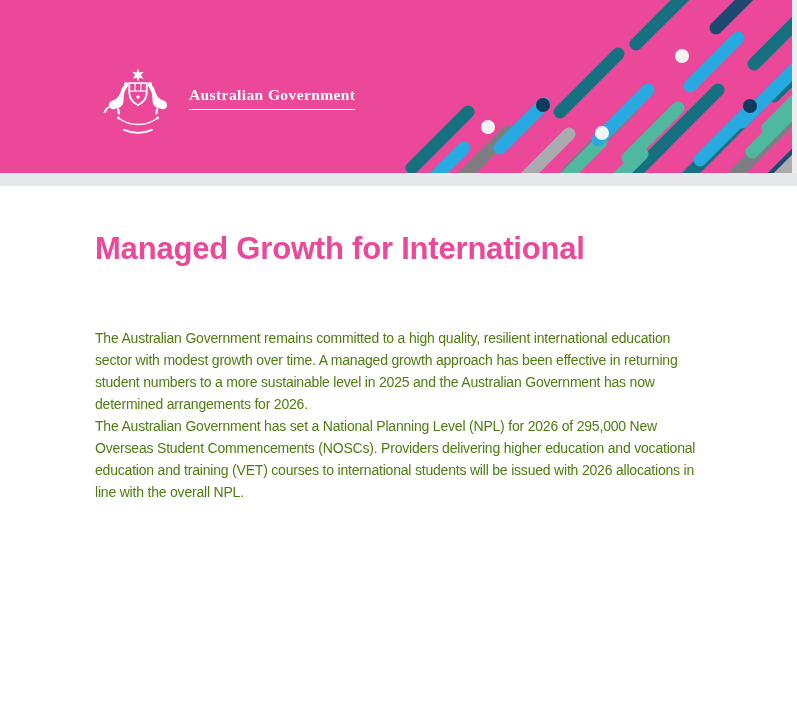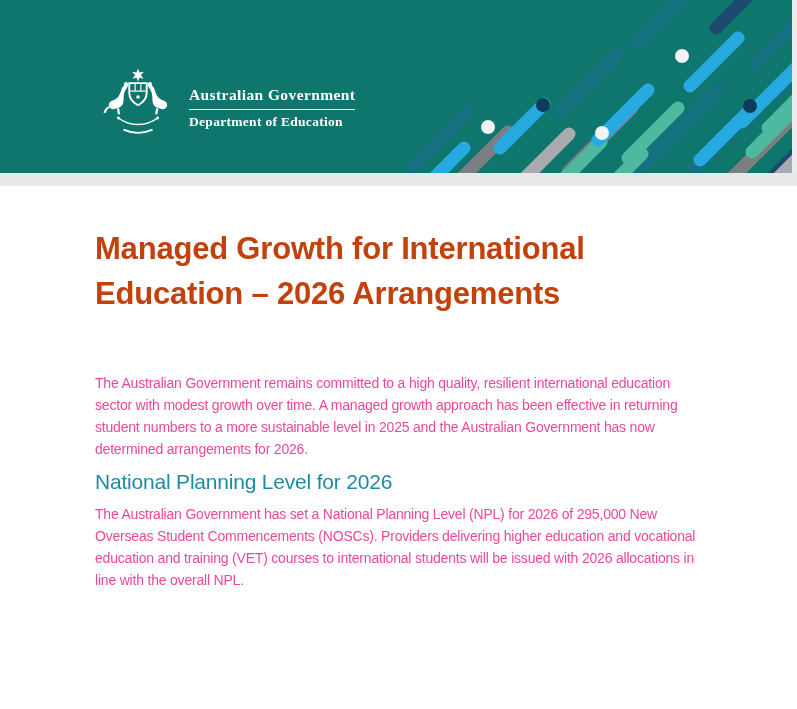--- a/index.html
+++ b/index.html
@@ -8,21 +8,21 @@
     background: #ffffff;
     font-family: "Liberation Sans", "DejaVu Sans", sans-serif;
     overflow: hidden;
   }
   .viewport { position: relative; width: 797px; height: 709px; background: #ffffff; }
 
   
   .banner {
     position: absolute; left: 0; top: 0;
     width: 792px; height: 173px;
-    background: #0f766e;
+    background: #ec4899;
     overflow: hidden;
   }
   .right-sliver {
     position: absolute; right: 0; top: 0; width: 5px; height: 186px;
     background: #eceded;
   }
   .stripes { position: absolute; left: 0; top: 0; }
 
   .brand {
     position: absolute; left: 98px; top: 64px;
@@ -48,29 +48,29 @@
 
   
   .content {
     position: absolute; left: 95px; top: 195px;
     width: 615px;
   }
   h1 {
     margin: 31px 0 0 0;
     font-size: 31px; line-height: 45px;
     font-weight: bold;
-    color: #c2410c;
+    color: #ec4899;
     letter-spacing: -0.2px;
   }
   h1 span { display: block; }
   p {
     margin: 0;
     font-size: 14px; line-height: 22px;
     letter-spacing: -0.2px;
-    color: #ec4899;
+    color: #4d7c0f;
   }
   p.intro { margin-top: 56px; }
   h2 {
     margin: 9px 0 8px 0;
     font-size: 21px; line-height: 26px;
     font-weight: 500;
     color: #1e8ba4;
     letter-spacing: -0.2px;
   }
   section { margin-top: 0; }
@@ -143,38 +143,35 @@
 
         <path d="M28 72 c8 6 17 9 27 9 c10 0 19 -3 27 -9" fill="none" stroke="#ffffff" stroke-width="2"></path>
         <circle cx="28" cy="72" r="2"></circle>
         <circle cx="82" cy="72" r="2"></circle>
 
         <path d="M35 88 q20 9 40 0" fill="none" stroke="#ffffff" stroke-width="2.6"></path>
       </svg>
       <div class="brand-text">
         <div class="org-name">Australian Government</div>
         <div class="brand-rule"></div>
-        <div class="dept-name">Department of Education</div>
       </div>
     </div>
   </header>
 
   <div class="right-sliver"></div>
   <div class="band"></div>
 
   <main class="content">
     <h1>
       <span>Managed Growth for International</span>
-      <span>Education – 2026 Arrangements</span>
     </h1>
 
     <p class="intro">The Australian Government remains committed to a high quality, resilient international education sector with modest growth over time. A managed growth approach has been effective in returning student numbers to a more sustainable level in 2025 and the Australian Government has now determined arrangements for 2026.</p>
 
     <section>
-      <h2>National Planning Level for 2026</h2>
       <p>The Australian Government has set a National Planning Level (NPL) for 2026 of 295,000 New Overseas Student Commencements (NOSCs). Providers delivering higher education and vocational education and training (VET) courses to international students will be issued with 2026 allocations in line with the overall NPL.</p>
     </section>
 
     <section>
     </section>
   </main>
 
 </div>
 
 </body></html>

